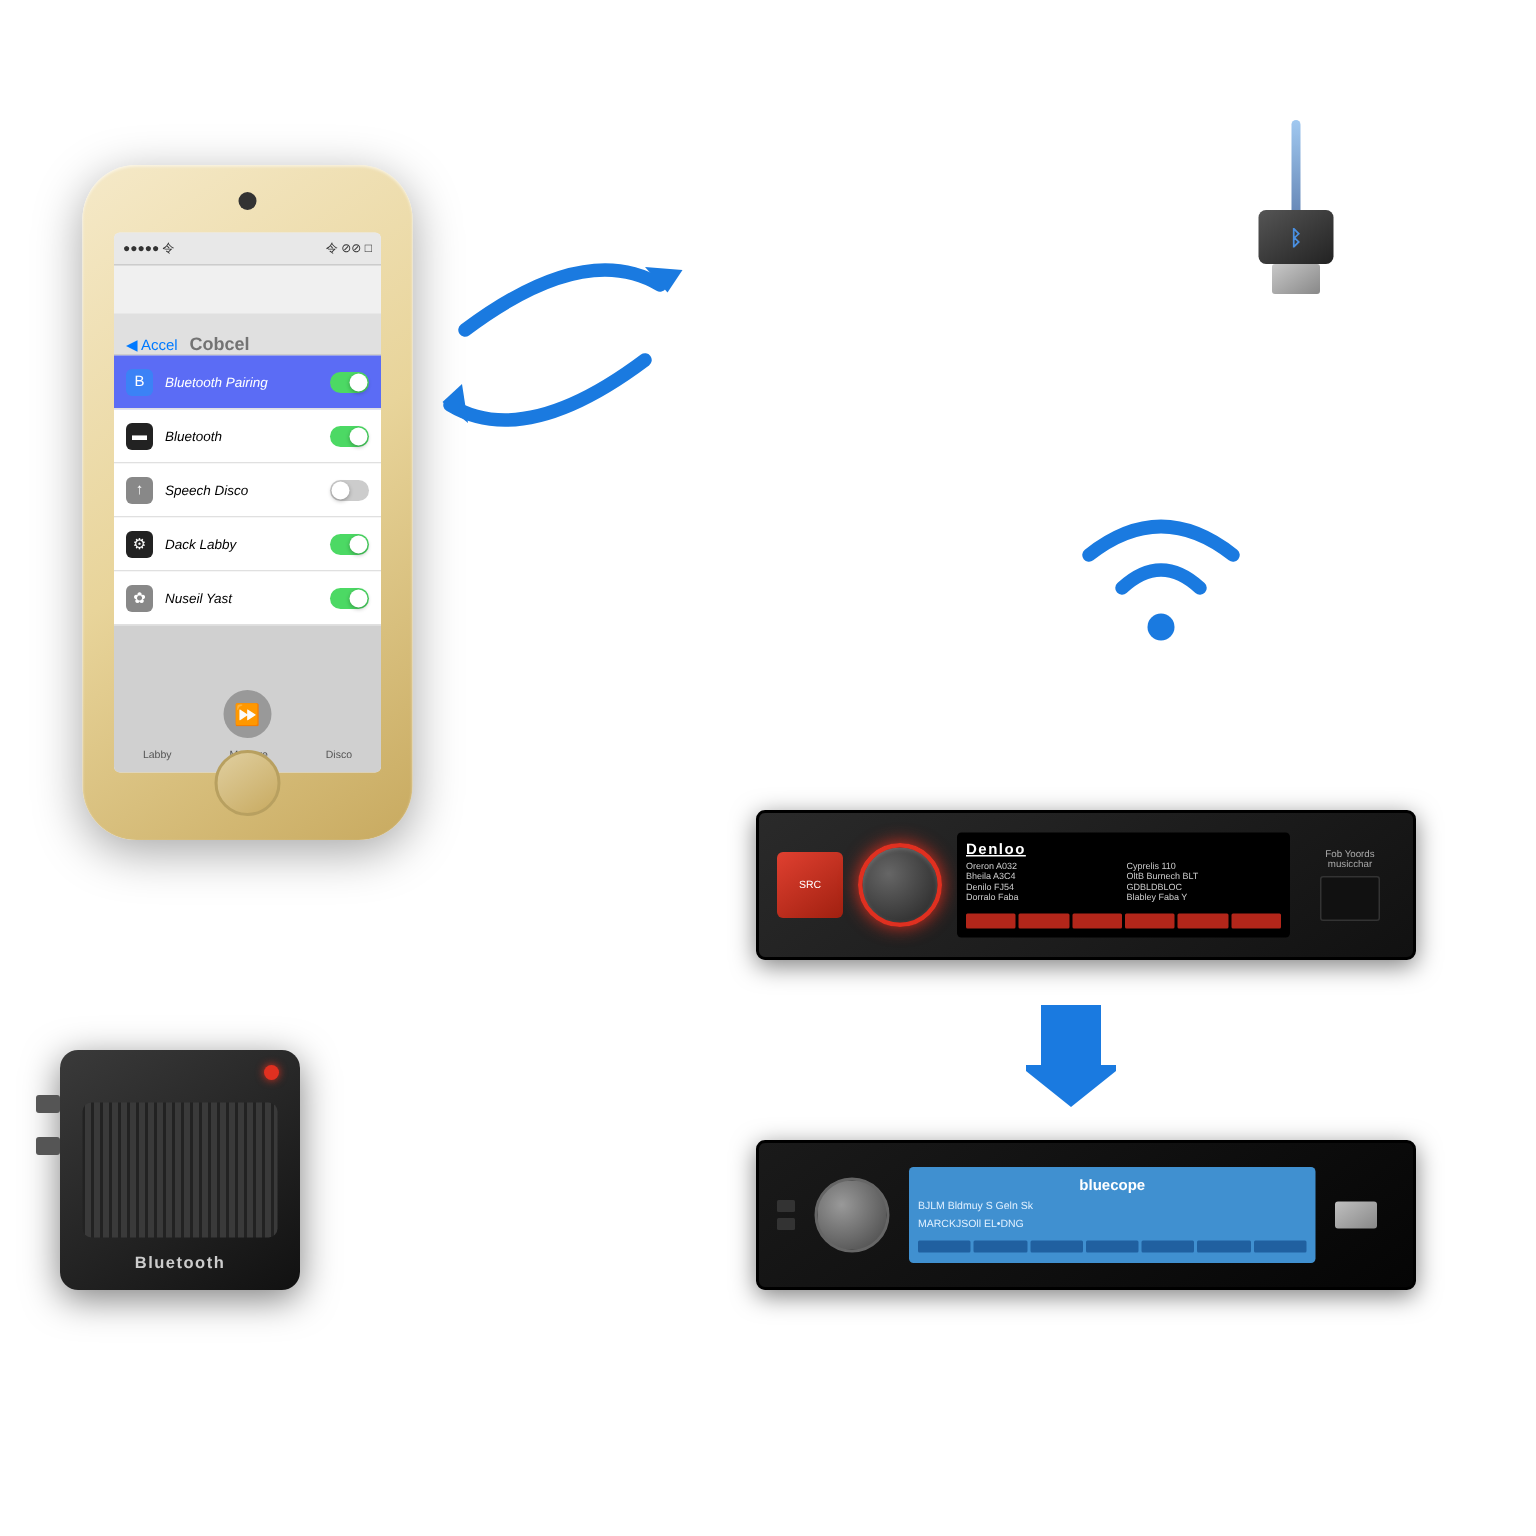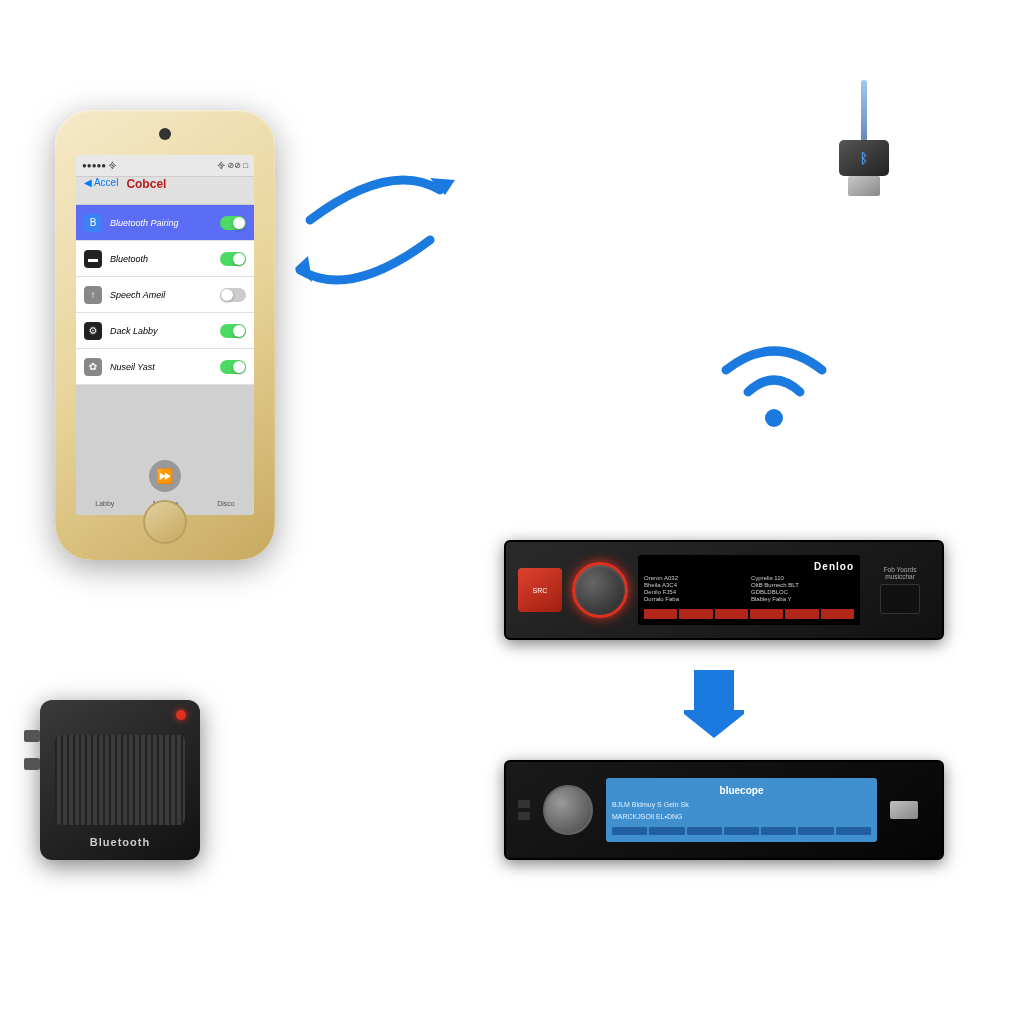--- a/index.html
+++ b/index.html
@@ -72,33 +72,34 @@
       justify-content: space-between;
       padding: 0 6px;
       font-size: 8px;
       color: #333;
       border-bottom: 1px solid #ccc;
     }
     .screen-nav {
       background: #e0e0e0;
       height: 28px;
       display: flex;
-      align-items: flex-start;
+      align-items: flex-end;
       padding: 0 8px;
       border-bottom: 1px solid #ccc;
+      margin-top: 32px;
     }
     .screen-nav-back {
       color: #007aff;
       font-size: 10px;
       margin-right: 8px;
     }
     .screen-nav-title {
       font-size: 12px;
       font-weight: 600;
-      color: #b91c1c;
+      color: #737373;
     }
     .screen-row {
       display: flex;
       align-items: center;
       padding: 6px 8px;
       border-bottom: 1px solid #e0e0e0;
       background: #fff;
       min-height: 36px;
     }
     .screen-row.highlighted {
@@ -261,22 +262,23 @@
       border-radius: 3px;
       padding: 4px 6px;
       display: flex;
       flex-direction: column;
       justify-content: space-around;
     }
     .stereo1-brand {
       color: #fff;
       font-size: 10px;
       font-weight: bold;
-      text-align: right;
+      text-align: left;
       letter-spacing: 1px;
+      text-decoration: underline;
     }
     .stereo1-info {
       display: flex;
       gap: 4px;
       font-size: 7px;
       color: #ddd;
     }
     .stereo1-col {
       flex: 1;
       display: flex;
@@ -480,21 +482,21 @@
       <span class="screen-row-label">Bluetooth Pairing</span>
       <div class="toggle on"></div>
     </div>
           <div class="screen-row">
       <div class="screen-row-icon icon-black">▬</div>
       <span class="screen-row-label">Bluetooth</span>
       <div class="toggle on"></div>
     </div>
           <div class="screen-row">
       <div class="screen-row-icon icon-gray">↑</div>
-      <span class="screen-row-label">Speech Ameil</span>
+      <span class="screen-row-label">Speech Disco</span>
       <div class="toggle off"></div>
     </div>
           <div class="screen-row">
       <div class="screen-row-icon icon-black">⚙</div>
       <span class="screen-row-label">Dack Labby</span>
       <div class="toggle on"></div>
     </div>
           <div class="screen-row">
       <div class="screen-row-icon icon-gray">✿</div>
       <span class="screen-row-label">Nuseil Yast</span>

